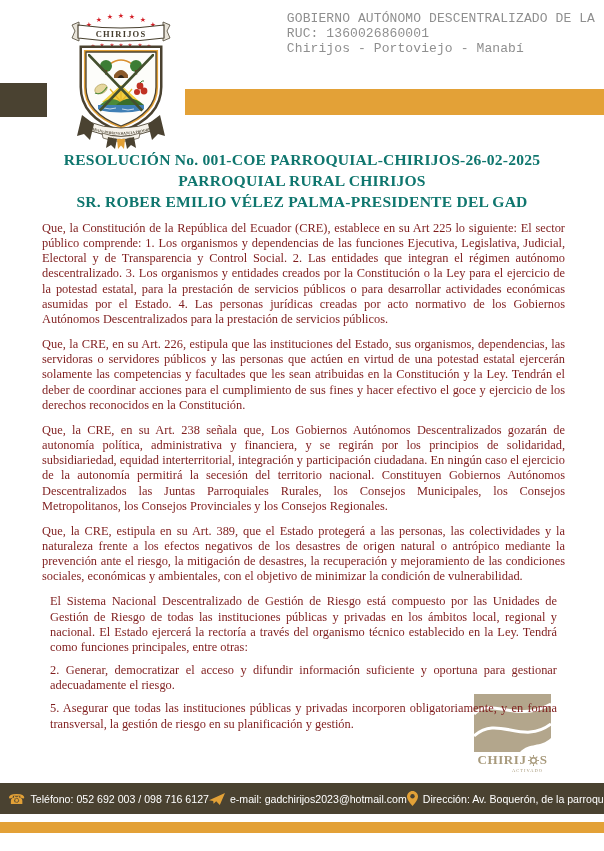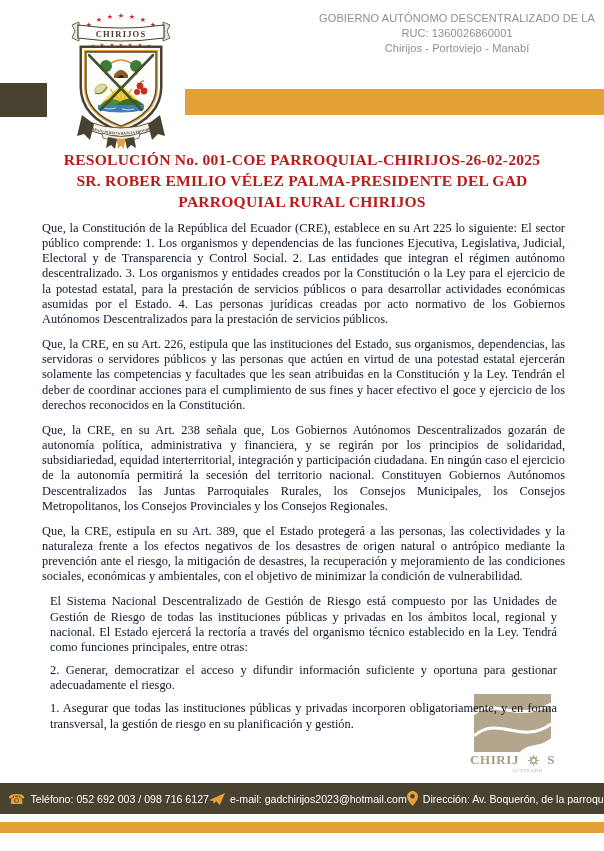--- a/index.html
+++ b/index.html
@@ -3,48 +3,48 @@
 <meta charset="utf-8">
 <style>
   html,body { margin:0; padding:0; background:#ffffff; }
   .page {
     position:relative; width:604px; height:851px; background:#fff;
     overflow:hidden; font-family:"Liberation Serif", serif;
   }
 
   
   .header-text {
-    position:absolute; top:11px; right:9px; text-align:center;
-    font-family:Liberation Sans, sans-serif; font-size:11px;
+    position:absolute; top:11px; right:9px; text-align:left;
+    font-family:Liberation Mono, monospace; font-size:13px;
     line-height:15px; color:#8f8f8f; letter-spacing:0.1px;
   }
   .bar-dark  { position:absolute; left:0; top:83px;  width:47px; height:34px; background:#4a4231; }
   .bar-orange{ position:absolute; left:185px; right:0; top:89px; height:26px; background:#e3a137; }
   .logo { position:absolute; left:61px; top:9px; width:120px; height:140px; z-index:3; }
 
   
   .title {
     position:absolute; top:149px; left:28px; right:28px; text-align:center;
-    font-weight:bold; font-size:15.6px; line-height:21px; color:#b91c1c;
+    font-weight:bold; font-size:15.6px; line-height:21px; color:#0f766e;
     letter-spacing:0.2px;
   }
 
   
   .body-text {
     position:absolute; top:221px; left:42px; right:39px; z-index:2;
-    font-size:12.4px; line-height:15.15px; text-align:justify; color:#0f172a;
+    font-size:12.4px; line-height:15.15px; text-align:justify; color:#7f1d1d;
   }
   .body-text p.para { margin:0 0 10px 0; }
   .body-text p.line { margin:8px; }
 
   
   .watermark { position:absolute; left:470px; top:694px; width:85px; z-index:1; }
   .wm-square { display:block; margin:0 auto; }
   .wm-name {
-    display:flex; align-items:center; justify-content:space-between; gap:1px;
+    display:flex; align-items:center; justify-content:center; gap:1px;
     font-family:"Liberation Serif", serif; font-weight:bold; font-size:13px;
     color:#a89a7c; letter-spacing:0.6px; margin-top:0;
   }
   .wm-sub {
     font-family:"Liberation Serif", serif; font-size:4.5px; color:#a89a7c;
     text-align:right; padding-right:12px; letter-spacing:1px;
   }
 
   
   .footer-bar {
@@ -162,22 +162,22 @@
       <polygon points="20,106 32,115 28,131 22,125 15,127" fill="#4a4231"></polygon>
       <polygon points="98,106 86,115 90,131 96,125 103,127" fill="#4a4231"></polygon>
       <polygon points="46,128 55,130 53,140 49,136 44,139" fill="#4a4231"></polygon>
       <polygon points="72,128 63,130 65,140 69,136 74,139" fill="#4a4231"></polygon>
       <polygon points="55,130 63,130 62,140 59,136.5 56,140" fill="#e3a137"></polygon>
     </g>
   </svg>
 
   <div class="title">
     <div>RESOLUCIÓN No. 001-COE PARROQUIAL-CHIRIJOS-26-02-2025</div>
+    <div>PARROQUIAL RURAL CHIRIJOS</div>
     <div>SR. ROBER EMILIO VÉLEZ PALMA-PRESIDENTE DEL GAD</div>
-    <div>PARROQUIAL RURAL CHIRIJOS</div>
   </div>
 
   <div class="watermark">
     <svg class="wm-square" width="77" height="58" viewBox="0 0 77 58">
       <rect x="0" y="0" width="77" height="58" fill="#b3a68c"></rect>
       <path d="M0,20 C18,2 40,30 77,10" fill="none" stroke="#ffffff" stroke-width="3"></path>
       <path d="M0,42 C24,20 48,52 77,30" fill="none" stroke="#ffffff" stroke-width="3"></path>
       <path d="M46,58 C56,48 66,54 77,44 L77,58 Z" fill="#ffffff"></path>
     </svg>
     <div class="wm-name">
@@ -191,21 +191,21 @@
     <div class="wm-sub">ACTIVADO</div>
   </div>
 
   <div class="body-text">
     <p class="para">Que, la Constitución de la República del Ecuador (CRE), establece en su Art 225 lo siguiente: El sector público comprende: 1. Los organismos y dependencias de las funciones Ejecutiva, Legislativa, Judicial, Electoral y de Transparencia y Control Social. 2. Las entidades que integran el régimen autónomo descentralizado. 3. Los organismos y entidades creados por la Constitución o la Ley para el ejercicio de la potestad estatal, para la prestación de servicios públicos o para desarrollar actividades económicas asumidas por el Estado. 4. Las personas jurídicas creadas por acto normativo de los Gobiernos Autónomos Descentralizados para la prestación de servicios públicos.</p>
     <p class="para">Que, la CRE, en su Art. 226, estipula que las instituciones del Estado, sus organismos, dependencias, las servidoras o servidores públicos y las personas que actúen en virtud de una potestad estatal ejercerán solamente las competencias y facultades que les sean atribuidas en la Constitución y la Ley. Tendrán el deber de coordinar acciones para el cumplimiento de sus fines y hacer efectivo el goce y ejercicio de los derechos reconocidos en la Constitución.</p>
     <p class="para">Que, la CRE, en su Art. 238 señala que, Los Gobiernos Autónomos Descentralizados gozarán de autonomía política, administrativa y financiera, y se regirán por los principios de solidaridad, subsidiariedad, equidad interterritorial, integración y participación ciudadana. En ningún caso el ejercicio de la autonomía permitirá la secesión del territorio nacional. Constituyen Gobiernos Autónomos Descentralizados las Juntas Parroquiales Rurales, los Consejos Municipales, los Consejos Metropolitanos, los Consejos Provinciales y los Consejos Regionales.</p>
     <p class="para">Que, la CRE, estipula en su Art. 389, que el Estado protegerá a las personas, las colectividades y la naturaleza frente a los efectos negativos de los desastres de origen natural o antrópico mediante la prevención ante el riesgo, la mitigación de desastres, la recuperación y mejoramiento de las condiciones sociales, económicas y ambientales, con el objetivo de minimizar la condición de vulnerabilidad.</p>
     <p class="line">El Sistema Nacional Descentralizado de Gestión de Riesgo está compuesto por las Unidades de Gestión de Riesgo de todas las instituciones públicas y privadas en los ámbitos local, regional y nacional. El Estado ejercerá la rectoría a través del organismo técnico establecido en la Ley. Tendrá como funciones principales, entre otras:</p>
     <p class="line">2. Generar, democratizar el acceso y difundir información suficiente y oportuna para gestionar adecuadamente el riesgo.</p>
-    <p class="line">1. Asegurar que todas las instituciones públicas y privadas incorporen obligatoriamente, y en forma transversal, la gestión de riesgo en su planificación y gestión.</p>
+    <p class="line">5. Asegurar que todas las instituciones públicas y privadas incorporen obligatoriamente, y en forma transversal, la gestión de riesgo en su planificación y gestión.</p>
   </div>
 
   <div class="footer-bar">
     <div class="footer-item">
       <span class="phone-glyph">☎</span>
       <span>Teléfono: 052 692 003 / 098 716 6127</span>
     </div>
     <div class="footer-item">
       <svg width="16" height="12" viewBox="0 0 16 12">
         <path d="M0,7.2 L16,0 L10.8,12 L7.2,8.2 L4.6,10.8 L4.2,7.9 Z" fill="#e3a137"></path>

